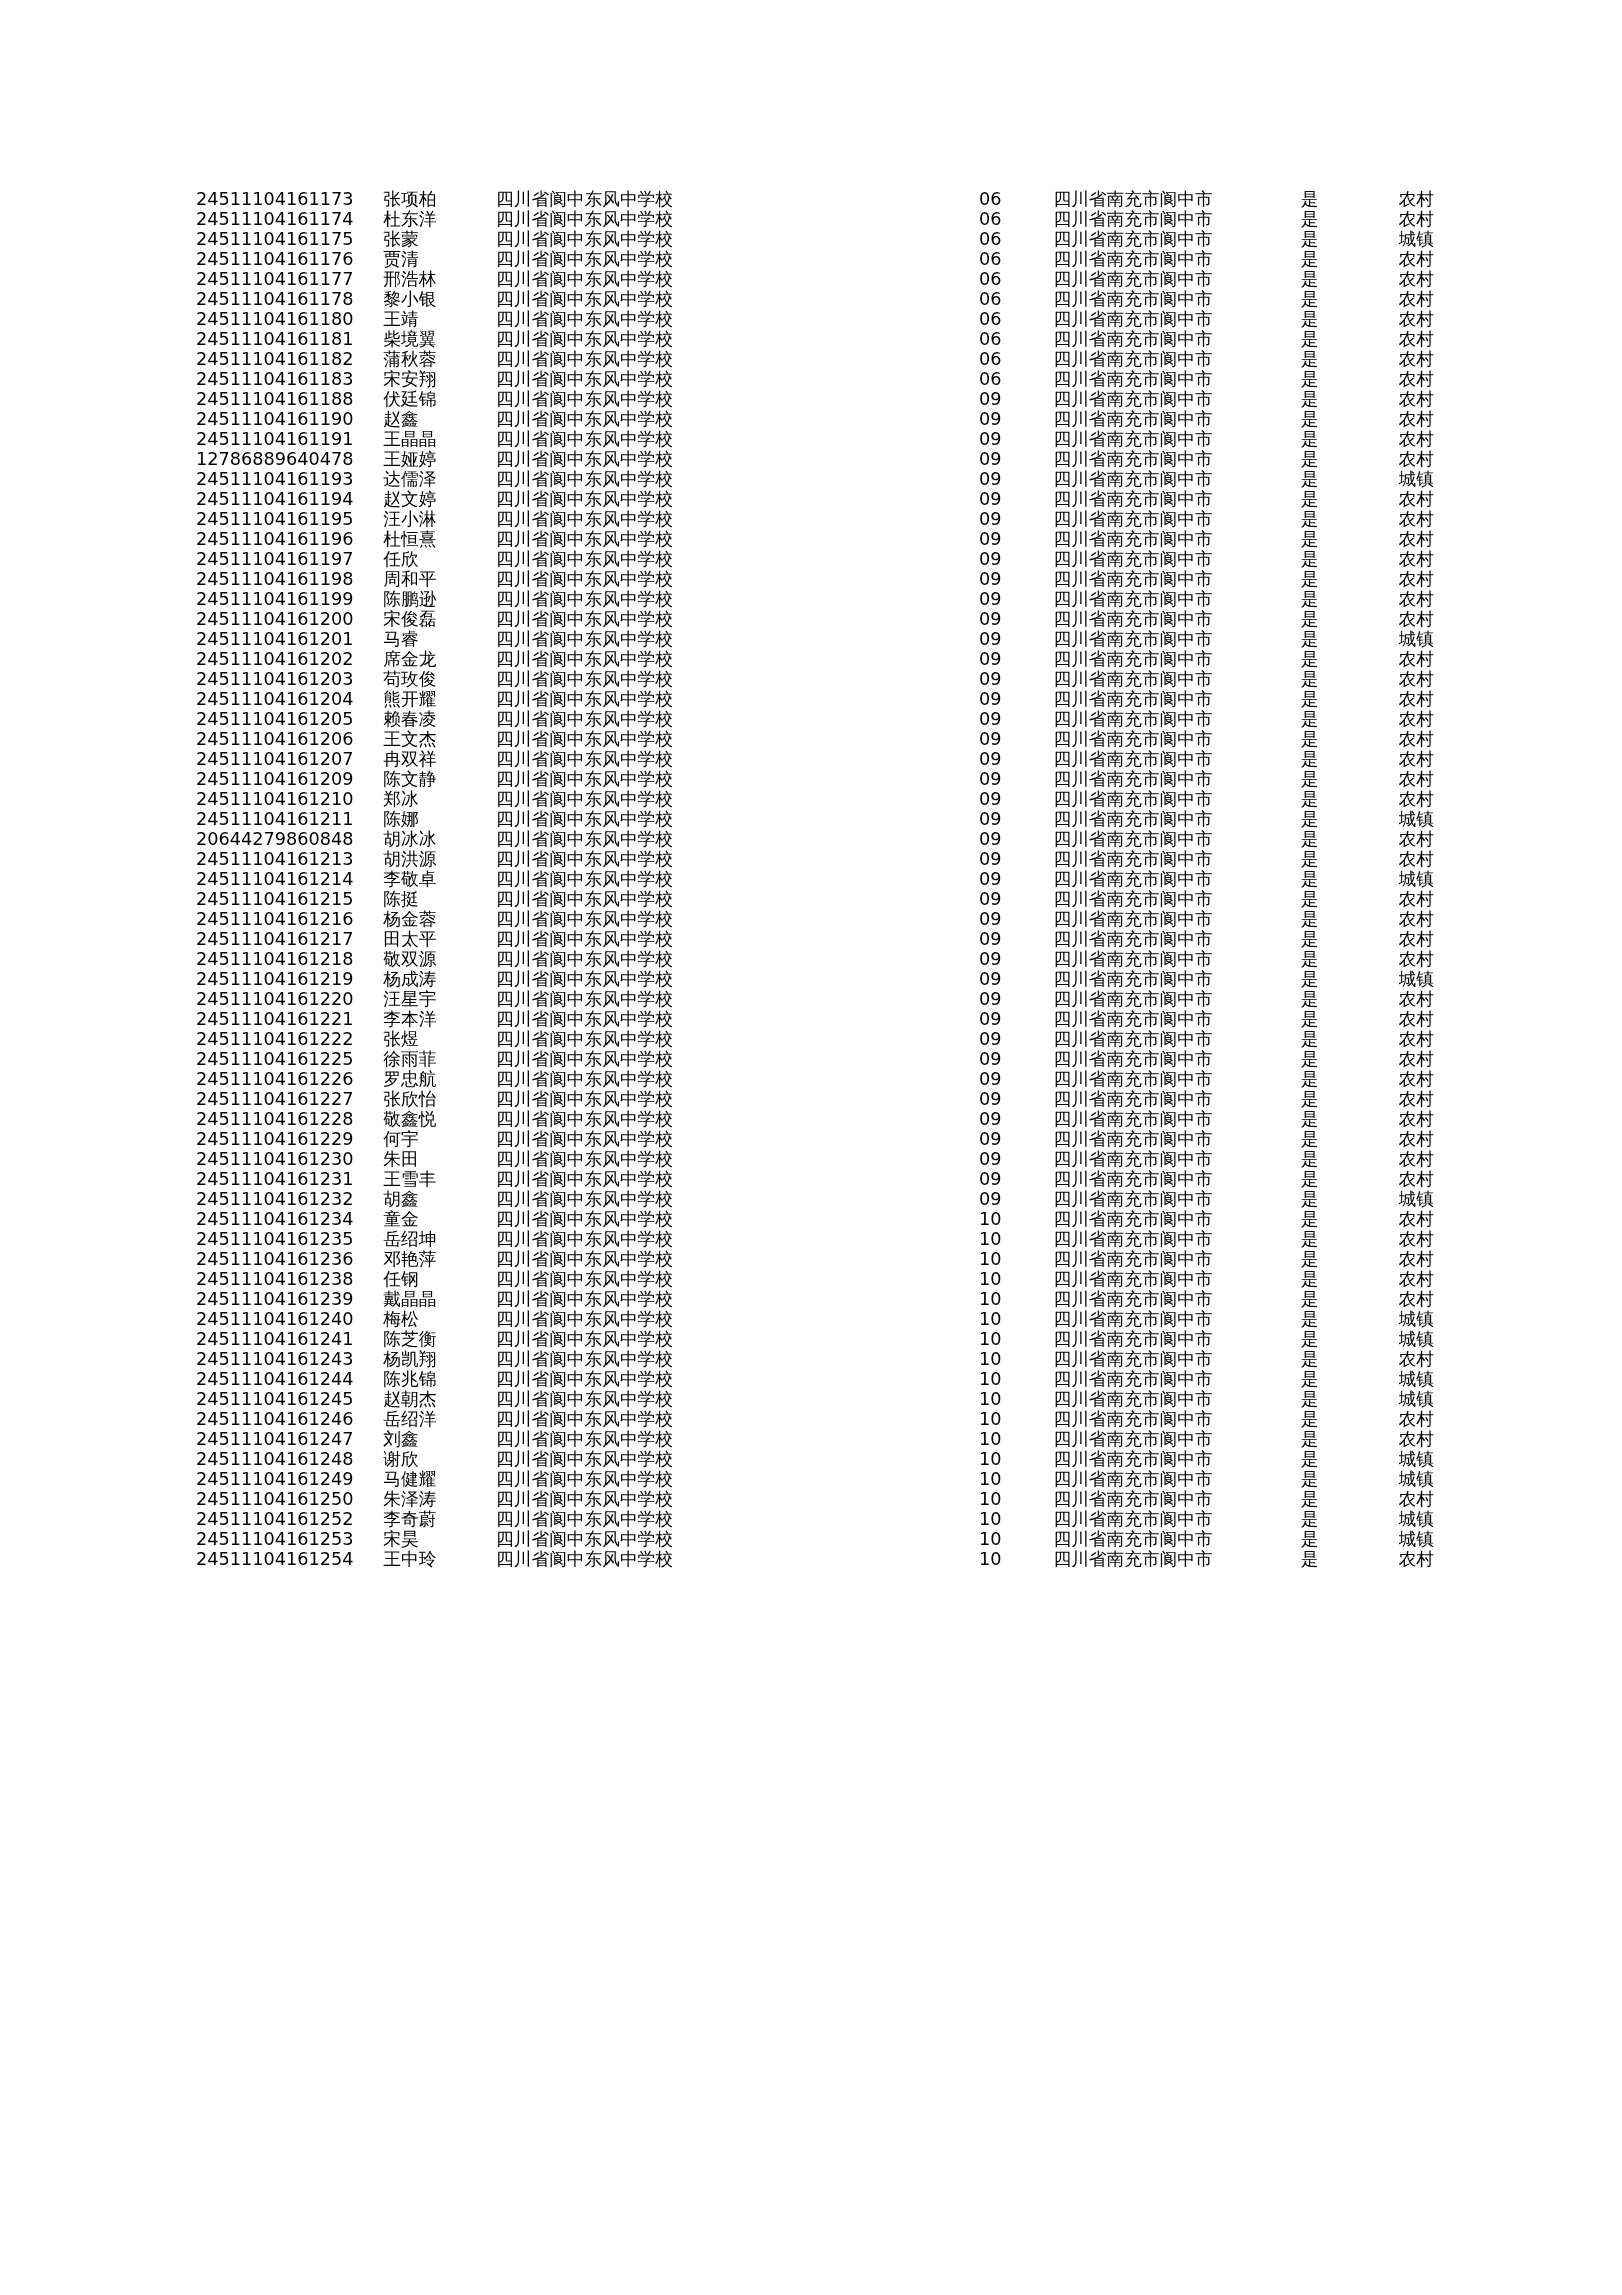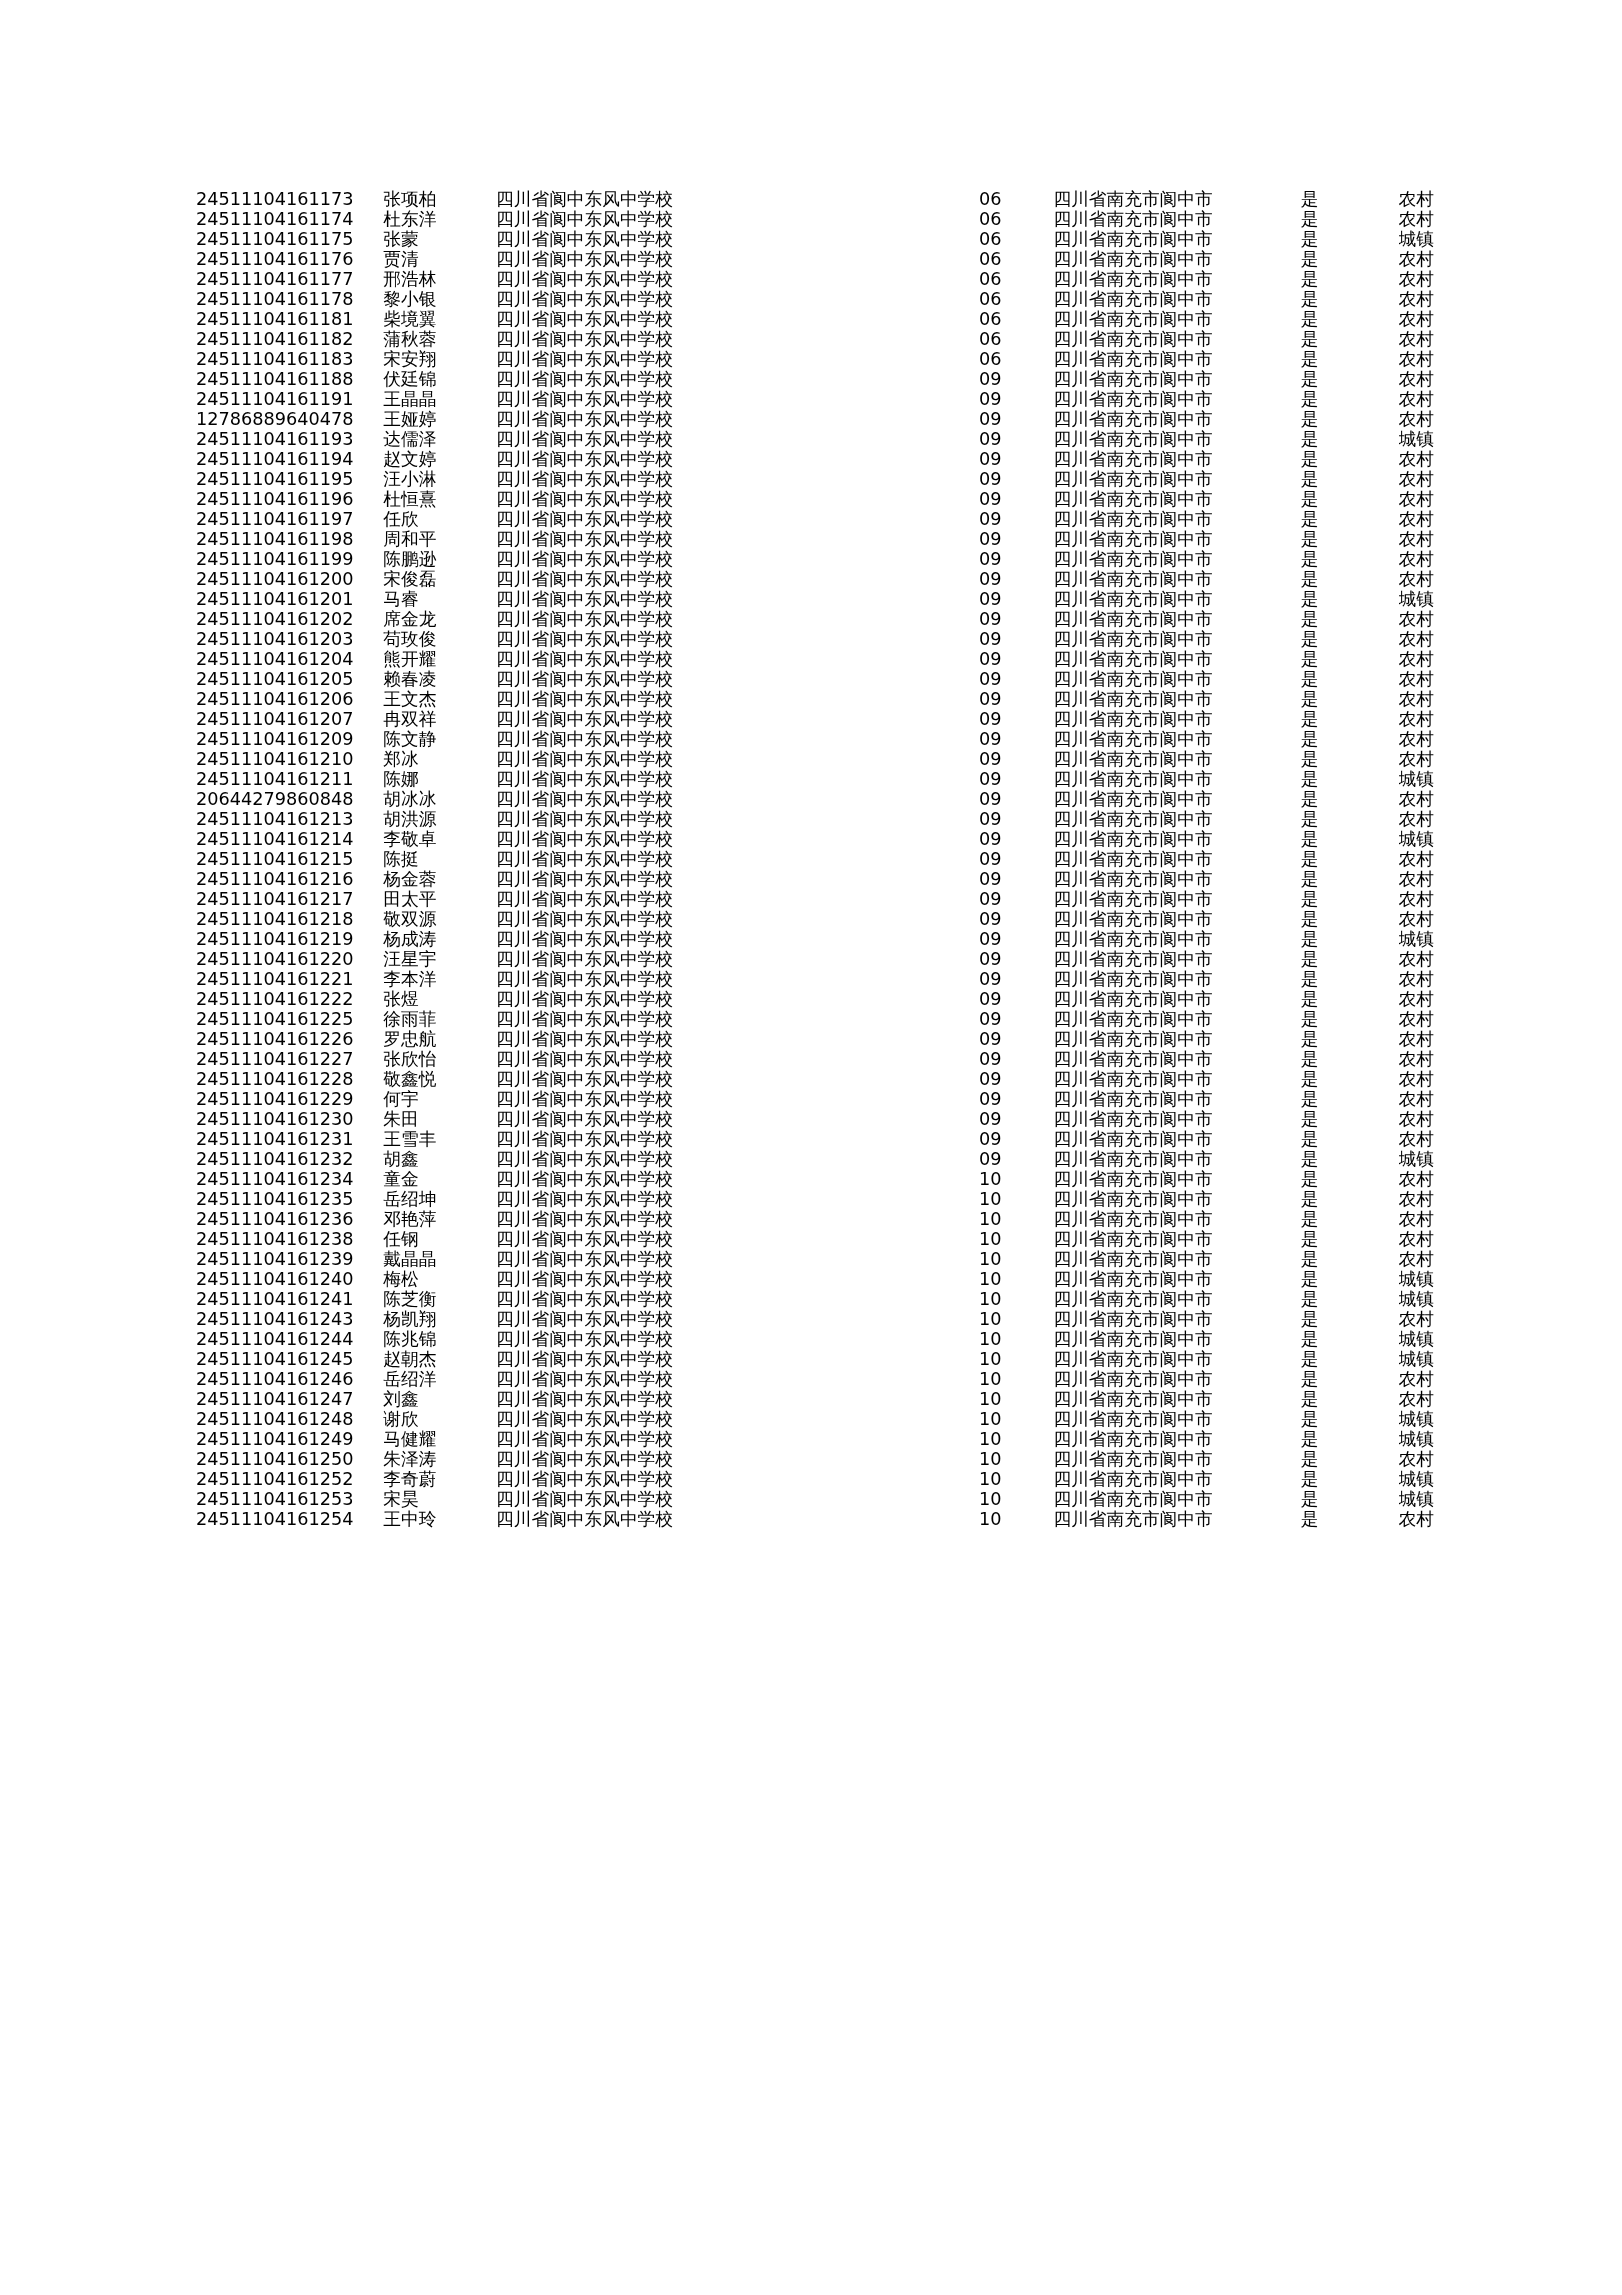--- a/index.html
+++ b/index.html
@@ -98,20 +98,29 @@
         <tr>
           <td class="c-id">24511104161178</td>
           <td class="c-name">黎小银</td>
           <td class="c-school">四川省阆中东风中学校</td>
           <td class="c-code">06</td>
           <td class="c-region">四川省南充市阆中市</td>
           <td class="c-yn">是</td>
           <td class="c-type">农村</td>
         </tr>
         <tr>
+          <td class="c-id">24511104161180</td>
+          <td class="c-name">王靖</td>
+          <td class="c-school">四川省阆中东风中学校</td>
+          <td class="c-code">06</td>
+          <td class="c-region">四川省南充市阆中市</td>
+          <td class="c-yn">是</td>
+          <td class="c-type">农村</td>
+        </tr>
+        <tr>
           <td class="c-id">24511104161181</td>
           <td class="c-name">柴境翼</td>
           <td class="c-school">四川省阆中东风中学校</td>
           <td class="c-code">06</td>
           <td class="c-region">四川省南充市阆中市</td>
           <td class="c-yn">是</td>
           <td class="c-type">农村</td>
         </tr>
         <tr>
           <td class="c-id">24511104161182</td>
@@ -127,20 +136,29 @@
           <td class="c-name">宋安翔</td>
           <td class="c-school">四川省阆中东风中学校</td>
           <td class="c-code">06</td>
           <td class="c-region">四川省南充市阆中市</td>
           <td class="c-yn">是</td>
           <td class="c-type">农村</td>
         </tr>
         <tr>
           <td class="c-id">24511104161188</td>
           <td class="c-name">伏廷锦</td>
+          <td class="c-school">四川省阆中东风中学校</td>
+          <td class="c-code">09</td>
+          <td class="c-region">四川省南充市阆中市</td>
+          <td class="c-yn">是</td>
+          <td class="c-type">农村</td>
+        </tr>
+        <tr>
+          <td class="c-id">24511104161190</td>
+          <td class="c-name">赵鑫</td>
           <td class="c-school">四川省阆中东风中学校</td>
           <td class="c-code">09</td>
           <td class="c-region">四川省南充市阆中市</td>
           <td class="c-yn">是</td>
           <td class="c-type">农村</td>
         </tr>
         <tr>
           <td class="c-id">24511104161191</td>
           <td class="c-name">王晶晶</td>
           <td class="c-school">四川省阆中东风中学校</td>

